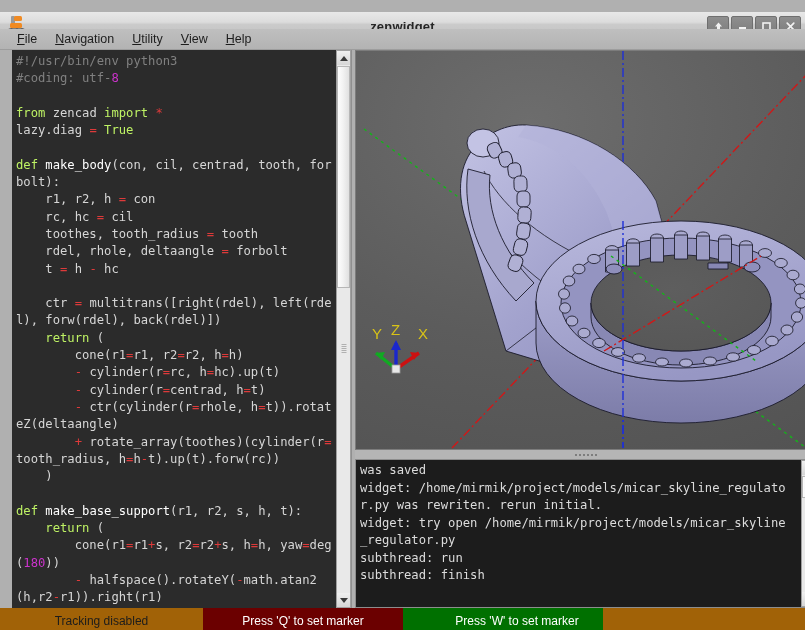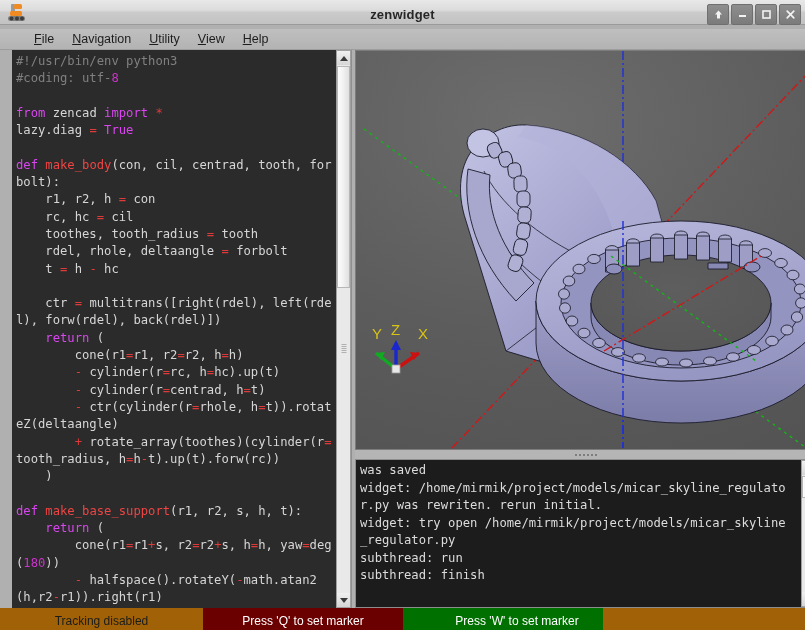--- a/index.html
+++ b/index.html
@@ -11,21 +11,21 @@
   }
   #app {
     position: relative;
     width: 805px; height: 630px;
     background: #b0b0b0;
     overflow: hidden;
   }
 
   
   .titlebar {
-    position: absolute; left: 0; top: 0;
+    position: absolute; left: 0; top: 12px;
     width: 805px; height: 25px;
     background: linear-gradient(to bottom, #e8e8e8 0%, #dcdcdc 42%, #cbcbcb 52%, #c2c2c2 100%);
     border-bottom: 1px solid #9a9a9a;
     box-sizing: border-box;
   }
   .win-icon {
     position: absolute; left: 4px; top: 2px;
     width: 26px; height: 24px;
   }
   .win-title {
@@ -58,21 +58,21 @@
 
   
   .menubar {
     position: absolute; left: 0; top: 29px;
     width: 805px; height: 21px;
     background: linear-gradient(to bottom, #bfbfbf 0%, #b3b3b3 100%);
     border-bottom: 1px solid #9d9d9d;
     display: flex;
     align-items: center;
     box-sizing: border-box;
-    padding-left: 25px;
+    padding-left: 8px;
   }
   .menu-item {
     font-size: 12.5px;
     color: #1d1d1d;
     padding: 2px 9px;
     cursor: default;
     white-space: nowrap;
   }
   .menu-item u { text-decoration: underline; }
 
@@ -96,22 +96,22 @@
     left: 4px; top: 3px;
     width: 318px;
     font-family: "DejaVu Sans Mono", "Liberation Mono", monospace;
     font-size: 12.2px;
     line-height: 17.3px;
     white-space: pre-wrap;
     word-break: break-all;
     color: #d6d6d6;
   }
   .code .cm { color: #808080; }         
-  .code .kw { color: #d946ef; }         
-  .code .fn { color: #ef4444; }         
+  .code .kw { color: #bef264; }         
+  .code .fn { color: #ffffff; }         
   .code .num { color: #cc33cc; }        
   .code .op { color: #dd3a3a; }         
 
   
   .sb {
     position: absolute;
     width: 15px;
     background: #e9e9e9;
     border: 1px solid #a0a0a0;
     box-sizing: border-box;

